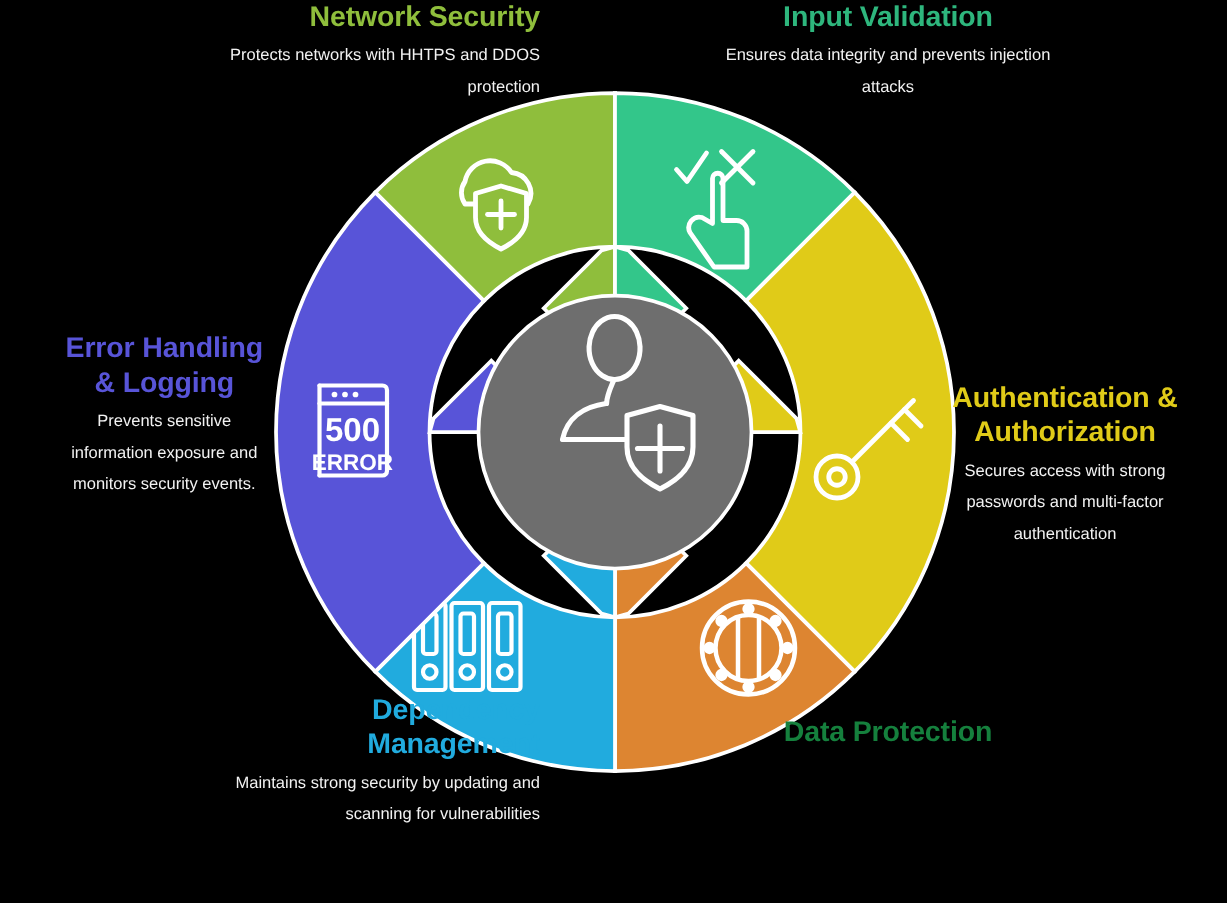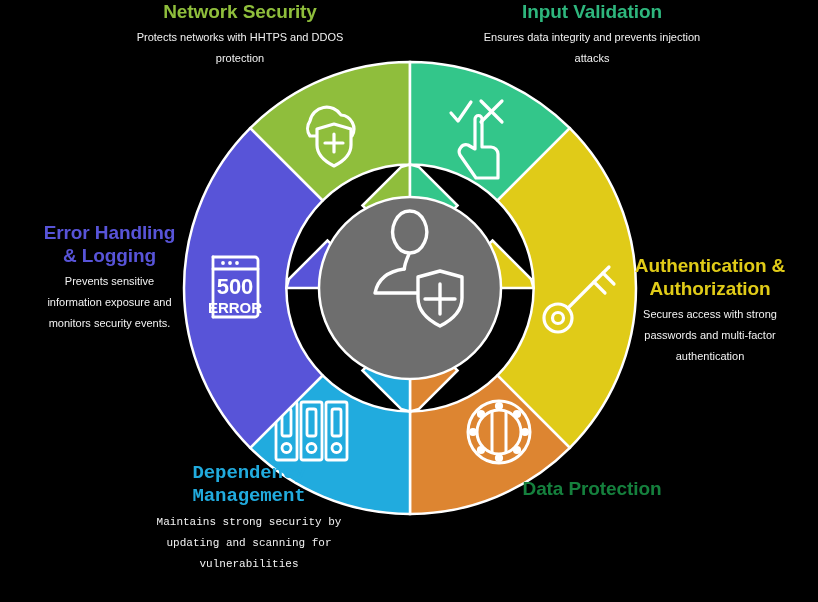--- a/index.html
+++ b/index.html
@@ -41,43 +41,42 @@
   .label-desc {
     font-size: 11px;
     line-height: 21px;
     margin: 0;
     color: #f2f2f2;
   }
 
   
   #label-network-security {
     left: 120px; top: 0px; width: 240px;
-    text-align: center;
+    text-align: right;
   }
   
   #label-input-validation {
     left: 472px; top: 0px; width: 240px;
     text-align: center;
   }
   
   #label-authentication {
     left: 634px; top: 211px; width: 152px;
     text-align: center;
     margin-top: 43px;
   }
   
   #label-data-protection {
     left: 472px; top: 477px; width: 240px;
     text-align: center;
   }
   
   #label-dependency-management {
     left: 138px; top: 462px; width: 222px;
-    text-align: center;
-    font-family: Liberation Mono, monospace;
+    text-align: right;
   }
   
   #label-error-handling {
     left: 0px; top: 221px; width: 180px;
     text-align: center;
     padding-left: 39px;
   }
 </style>
 </head>
 <body>

